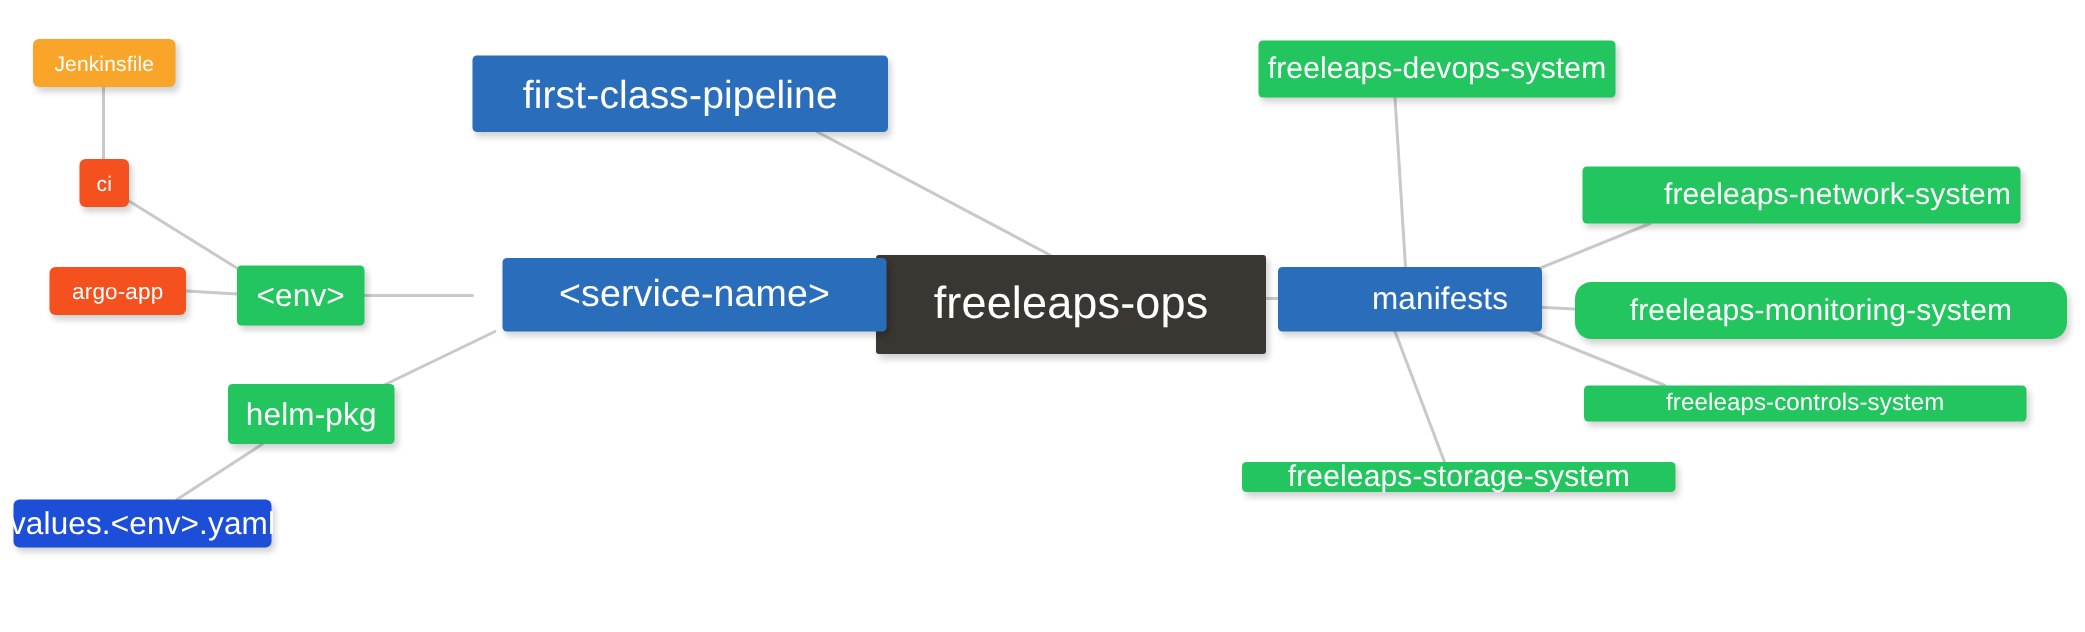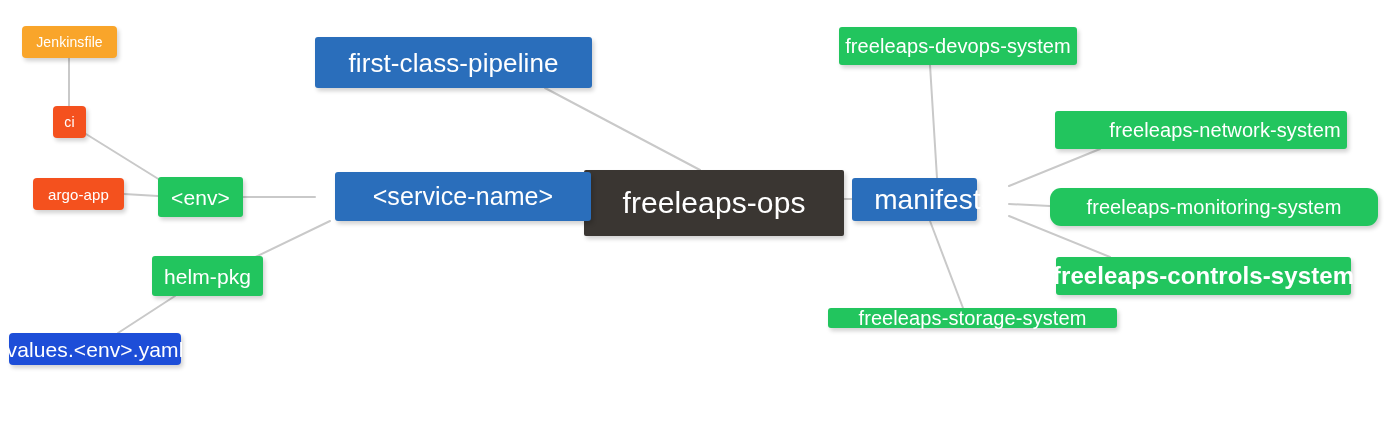--- a/index.html
+++ b/index.html
@@ -60,27 +60,27 @@
       <line x1="175" y1="296" x2="118" y2="333" stroke="#c9c9c9" stroke-width="2" stroke-linecap="round"></line>
       <line x1="937" y1="178" x2="930" y2="65" stroke="#c9c9c9" stroke-width="2" stroke-linecap="round"></line>
       <line x1="1009" y1="186" x2="1100" y2="149" stroke="#c9c9c9" stroke-width="2" stroke-linecap="round"></line>
       <line x1="1009" y1="204" x2="1050" y2="206" stroke="#c9c9c9" stroke-width="2" stroke-linecap="round"></line>
       <line x1="1009" y1="216" x2="1110" y2="257" stroke="#c9c9c9" stroke-width="2" stroke-linecap="round"></line>
       <line x1="930" y1="221" x2="963" y2="308" stroke="#c9c9c9" stroke-width="2" stroke-linecap="round"></line>
     </svg>
   <div id="node-layer">
       <div class="node root" style="left: 584px; top: 170px; width: 260px; height: 66px; background: rgb(58, 54, 50); font-size: 30px;">freeleaps-ops</div>
       <div class="node " style="left: 315px; top: 172px; width: 256px; height: 49px; background: rgb(42, 110, 187); font-size: 25px; margin-left: 20px;">&lt;service-name&gt;</div>
-      <div class="node " style="left: 852px; top: 178px; width: 125px; height: 43px; background: rgb(42, 110, 187); font-size: 28px; padding-left: 40px;">manifests</div>
+      <div class="node " style="left: 852px; top: 178px; width: 176px; height: 43px; background: rgb(42, 110, 187); font-size: 21px; padding-left: 40px;">manifests</div>
       <div class="node " style="left: 315px; top: 37px; width: 277px; height: 51px; background: rgb(42, 110, 187); font-size: 26px;">first-class-pipeline</div>
       <div class="node " style="left: 158px; top: 177px; width: 85px; height: 40px; background: rgb(34, 197, 94); font-size: 21px;">&lt;env&gt;</div>
       <div class="node " style="left: 152px; top: 256px; width: 111px; height: 40px; background: rgb(34, 197, 94); font-size: 21px;">helm-pkg</div>
       <div class="node small" style="left: 22px; top: 26px; width: 95px; height: 32px; background: rgb(249, 165, 42); font-size: 14px;">Jenkinsfile</div>
       <div class="node small" style="left: 53px; top: 106px; width: 33px; height: 32px; background: rgb(244, 81, 30); font-size: 14px;">ci</div>
       <div class="node small" style="left: 33px; top: 178px; width: 91px; height: 32px; background: rgb(244, 81, 30); font-size: 15px;">argo-app</div>
       <div class="node small" style="left: 9px; top: 333px; width: 172px; height: 32px; background: #1d4ed8; font-size: 21px;">values.&lt;env&gt;.yaml</div>
       <div class="node " style="left: 800px; top: 27px; width: 238px; height: 38px; background: rgb(34, 197, 94); font-size: 20px; margin-left: 39px;">freeleaps-devops-system</div>
       <div class="node " style="left: 1055px; top: 111px; width: 292px; height: 38px; background: rgb(34, 197, 94); font-size: 20px; padding-left: 48px;">freeleaps-network-system</div>
       <div class="node " style="left: 1050px; top: 188px; width: 328px; height: 38px; background: rgb(34, 197, 94); font-size: 20px; border-radius: 11px;">freeleaps-monitoring-system</div>
-      <div class="node " style="left: 1056px; top: 257px; width: 295px; height: 38px; background: rgb(34, 197, 94); font-size: 24px; font-weight: bold;">freeleaps-controls-system</div>
+      <div class="node " style="left: 1056px; top: 257px; width: 295px; height: 24px; background: rgb(34, 197, 94); font-size: 16px;">freeleaps-controls-system</div>
       <div class="node " style="left: 828px; top: 308px; width: 289px; height: 20px; background: rgb(34, 197, 94); font-size: 20px;">freeleaps-storage-system</div>
     </div>
 </div>
 
 </body></html>

